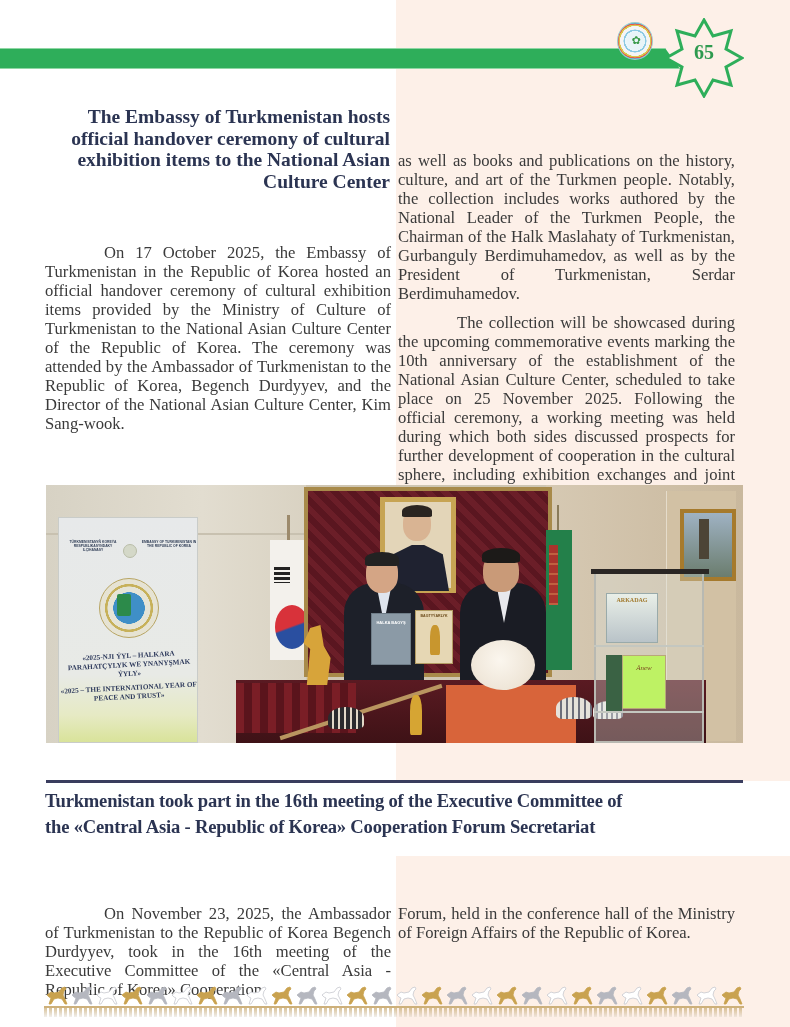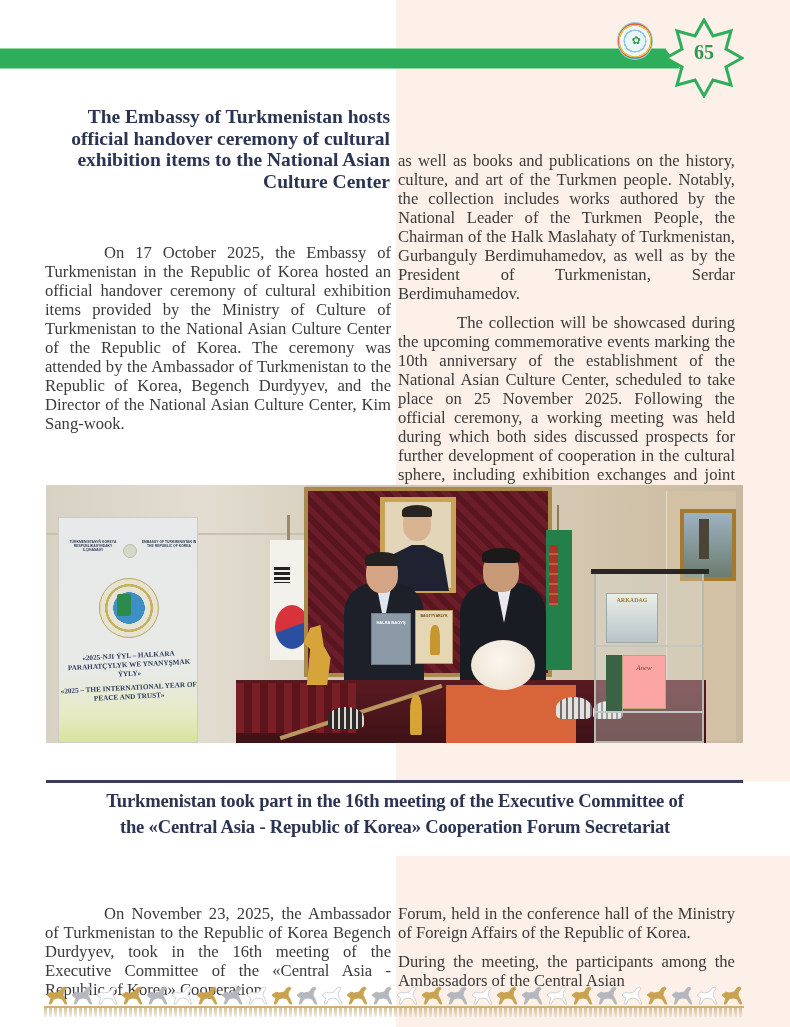--- a/index.html
+++ b/index.html
@@ -80,29 +80,29 @@
   .skullcap2 { left: 510px; top: 212px; width: 36px; height: 22px; border-radius: 50% 50% 20% 20%; background: repeating-linear-gradient(90deg, #e6e2da 0 4px, #6d6e7a 4px 6px); }
   .skullcap3 { left: 547px; top: 216px; width: 30px; height: 18px; border-radius: 50% 50% 20% 20%; background: repeating-linear-gradient(90deg, #efece6 0 3px, #7a7a88 3px 5px); }
   .statue { left: 364px; top: 210px; width: 12px; height: 40px; background: #d6a533; border-radius: 40% 40% 10% 10%; }
   .stick { left: 230px; top: 225px; width: 170px; height: 4px; background: #b99560; transform: rotate(-18deg); }
   .case { left: 548px; top: 86px; width: 110px; height: 172px; border: 2px solid #b8b9b2; background: rgba(220,225,220,0.35); }
   .case-top { left: 545px; top: 84px; width: 118px; height: 5px; background: #2a2624; }
   .case-shelf1 { left: 548px; top: 160px; width: 110px; height: 2px; background: #c4c7c0; }
   .case-shelf2 { left: 548px; top: 226px; width: 110px; height: 2px; background: #c4c7c0; }
   .book-arkadag { left: 560px; top: 108px; width: 52px; height: 50px; background: linear-gradient(180deg, #e9efe8, #b9c3c8); border: 1px solid #9aa; }
   .book-arkadag-label { position: absolute; top: 3px; width: 100%; text-align: center; font-size: 6px; color: #a0782c; font-weight: bold; font-family: "Liberation Serif", serif; }
-  .book-anew { left: 576px; top: 170px; width: 44px; height: 54px; background: #fca5a5; border: 1px solid #b9a77a; }
+  .book-anew { left: 576px; top: 170px; width: 44px; height: 54px; background: #bef264; border: 1px solid #b9a77a; }
   .book-anew-label { position: absolute; top: 8px; width: 100%; text-align: center; font-size: 7px; font-style: italic; color: #7b4a22; font-family: "Liberation Serif", serif; }
   .book-green { left: 560px; top: 170px; width: 16px; height: 56px; background: #3a6244; }
   .painting { left: 634px; top: 24px; width: 56px; height: 72px; background: linear-gradient(180deg, #9fb2c3, #6b7d6e); border: 4px solid #a67a2c; }
   .painting-tower { left: 653px; top: 34px; width: 10px; height: 40px; background: #4c4436; }
 
   
   .rule { position: absolute; left: 46px; top: 780px; width: 697px; height: 3px; background: #3a3d5e; }
-  .a2-title { position: absolute; left: 45px; top: 788px; width: 700px; text-align: center;
+  .a2-title { position: absolute; left: 45px; top: 788px; width: 700px; text-align: left;
               font-size: 18.6px; line-height: 26px; font-weight: bold; color: #2b3452; letter-spacing: -0.2px; }
   .a2-col1 { left: 45px; top: 860px; width: 346px; }
   .a2-col2 { left: 398px; top: 860px; width: 337px; }
   .a2-col2 p + p { margin-top: 10px; }
 
   
   .footer { position: absolute; left: 44px; top: 986px; width: 700px; height: 32px; }
   .footer-horses { position: absolute; left: 0; top: 0; width: 700px; height: 20px; }
   .footer-base { position: absolute; left: 0; top: 20px; width: 700px; height: 2px; background: #cdb07a; }
   .footer-fringe { position: absolute; left: 0; top: 22px; width: 700px; height: 9px;
@@ -212,21 +212,20 @@
 <div class="rule"></div>
 <h2 class="a2-title">
   <span>Turkmenistan took part in the 16th meeting of the Executive Committee of</span><br>
   <span>the «Central Asia - Republic of Korea» Cooperation Forum Secretariat</span>
 </h2>
 <div class="col a2-col1">
   <p class="ind">On November 23, 2025, the Ambassador of Turkmenistan to the Republic of Korea Begench Durdyyev, took in the 16th meeting of the Executive Committee of the «Central Asia - Republic of Korea» Cooperation</p>
 </div>
 <div class="col a2-col2">
   <p>Forum, held in the conference hall of the Ministry of Foreign Affairs of the Republic of Korea.</p>
-  <p>During the meeting, the participants among the Ambassadors of the Central Asian</p>
 </div>
 
 <div class="footer">
   <svg class="footer-horses" id="horses" viewBox="0 0 700 20">
       <path d="M2,9 L6,6 L9,7 L14,6 L17,2 L20,1 L21,3 L19,5 L18,9 L20,13 L22,18 L20,18 L17,13 L13,12 L9,13 L6,18 L4,18 L6,12 L4,11 Z" transform="translate(1,0)" fill="#c9a24f" stroke="#c9a24f" stroke-width="0.8"></path>
       <path d="M2,9 L6,6 L9,7 L14,6 L17,2 L20,1 L21,3 L19,5 L18,9 L20,13 L22,18 L20,18 L17,13 L13,12 L9,13 L6,18 L4,18 L6,12 L4,11 Z" transform="translate(26,0)" fill="#b5b7bf" stroke="#b5b7bf" stroke-width="0.8"></path>
       <path d="M2,9 L6,6 L9,7 L14,6 L17,2 L20,1 L21,3 L19,5 L18,9 L20,13 L22,18 L20,18 L17,13 L13,12 L9,13 L6,18 L4,18 L6,12 L4,11 Z" transform="translate(51,0)" fill="#ffffff" stroke="#c8c9cf" stroke-width="0.8"></path>
       <path d="M2,9 L6,6 L9,7 L14,6 L17,2 L20,1 L21,3 L19,5 L18,9 L20,13 L22,18 L20,18 L17,13 L13,12 L9,13 L6,18 L4,18 L6,12 L4,11 Z" transform="translate(76,0)" fill="#c9a24f" stroke="#c9a24f" stroke-width="0.8"></path>
       <path d="M2,9 L6,6 L9,7 L14,6 L17,2 L20,1 L21,3 L19,5 L18,9 L20,13 L22,18 L20,18 L17,13 L13,12 L9,13 L6,18 L4,18 L6,12 L4,11 Z" transform="translate(101,0)" fill="#b5b7bf" stroke="#b5b7bf" stroke-width="0.8"></path>
       <path d="M2,9 L6,6 L9,7 L14,6 L17,2 L20,1 L21,3 L19,5 L18,9 L20,13 L22,18 L20,18 L17,13 L13,12 L9,13 L6,18 L4,18 L6,12 L4,11 Z" transform="translate(126,0)" fill="#ffffff" stroke="#c8c9cf" stroke-width="0.8"></path>

